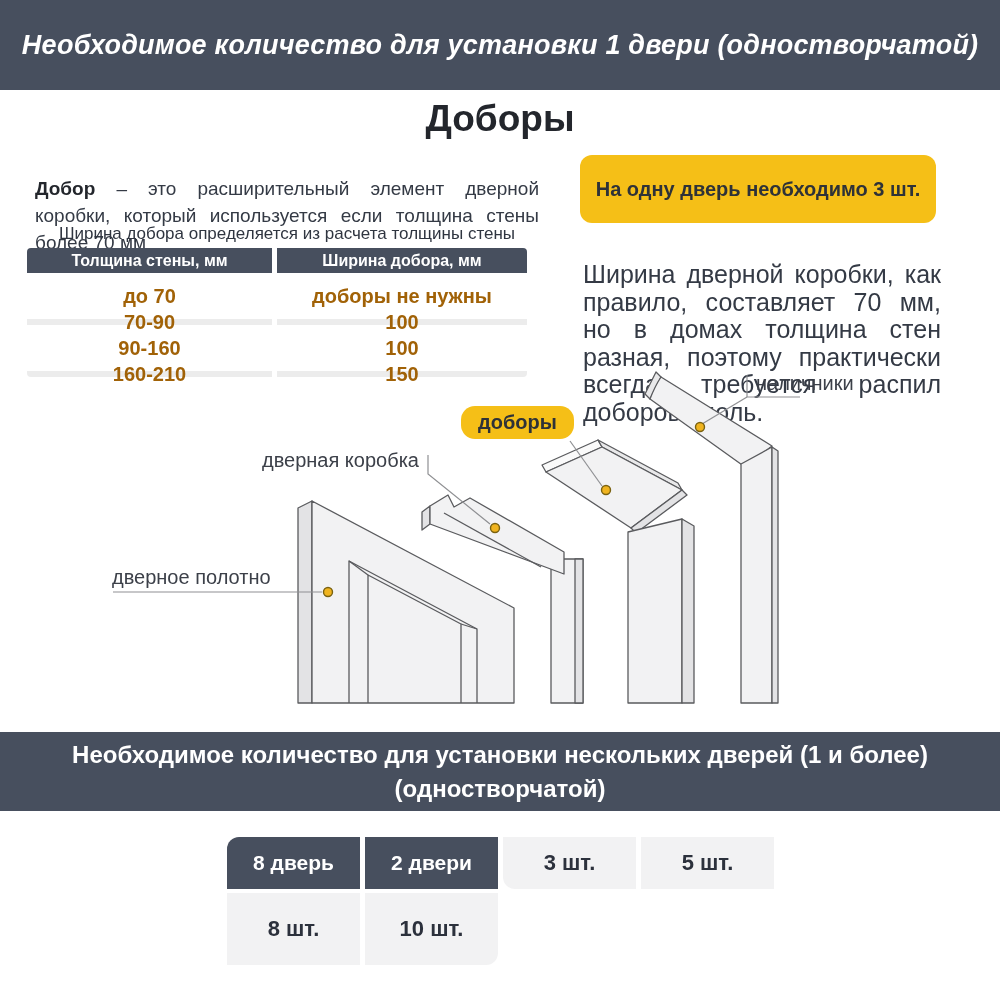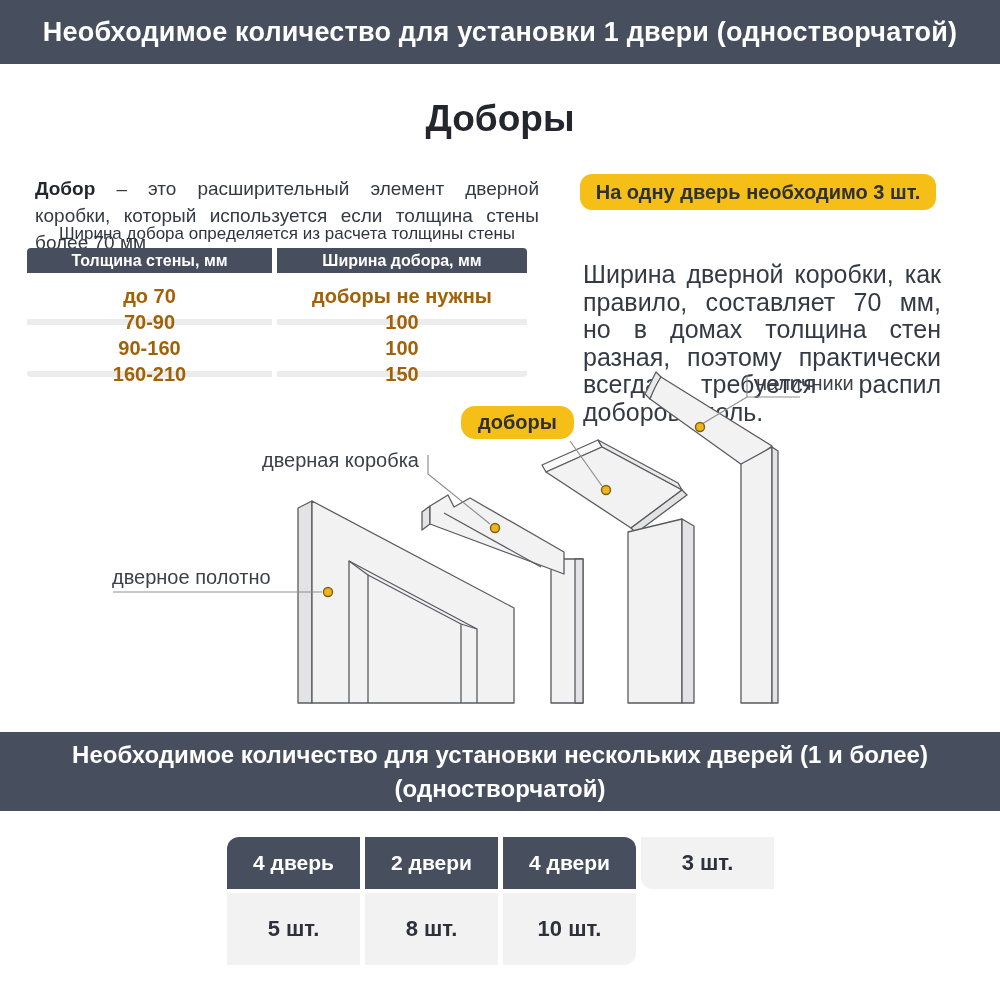--- a/index.html
+++ b/index.html
@@ -6,21 +6,21 @@
   #page{
     position:relative;width:1000px;height:1000px;background:#ffffff;overflow:hidden;
     font-family:"Liberation Sans", sans-serif;color:#343a45;
   }
   
   .banner{
     position:absolute;left:0;width:1000px;background:var(--dark,#474f5e);
     display:flex;flex-direction:column;align-items:center;justify-content:center;
     color:#ffffff;font-weight:bold;text-align:center;
   }
-  #topBanner{top:0;height:64px;font-size:27px;letter-spacing:.2px;}
+  #topBanner{top:0;height:90px;font-size:27px;letter-spacing:.2px;font-style:italic;}
   #bottomBanner{top:732px;height:79px;font-size:24px;line-height:34px;}
   
   #pageTitle{
     position:absolute;top:98px;left:0;width:1000px;text-align:center;
     font-size:37px;font-weight:800;color:#23262c;
   }
   #introText{
     position:absolute;left:35px;top:156px;width:504px;
     font-size:19px;line-height:27px;text-align:justify;color:#343a45;
   }
@@ -41,24 +41,24 @@
   }
   .wth.l{border-radius:4px 0 0 0;} .wth.r{border-radius:0 4px 0 0;}
   .wtd{
     font-size:20px;font-weight:600;color:#a16207;
     display:flex;align-items:center;justify-content:center;background:#ffffff;margin-top:20px;
   }
   .wtd.odd{background:var(--rowgray,#ececec);}
   .wtd.bl{border-radius:0 0 0 4px;} .wtd.br{border-radius:0 0 4px 0;}
   
   #perDoorBadge{
-    position:absolute;left:580px;top:155px;width:356px;height:36px;box-sizing:border-box;
+    position:absolute;left:580px;top:155px;width:356px;height:68px;box-sizing:border-box;
     background:var(--yellow,#f5bf17);border-radius:12px;
     display:flex;align-items:center;justify-content:center;
-    font-size:20px;font-weight:800;color:#2e3238;margin-top:19px;
+    font-size:20px;font-weight:800;color:#2e3238;
   }
   #rightText{
     position:absolute;left:583px;top:236px;width:358px;
     font-size:25px;line-height:27.5px;text-align:justify;color:#343a45;
   }
   
   #diagram{position:absolute;left:0;top:360px;width:1000px;height:358px;}
   #diagram svg{position:absolute;left:0;top:0;}
   .dlabel{
     position:absolute;font-size:20px;color:#3c4049;white-space:nowrap;
@@ -181,22 +181,21 @@
     <span id="labelExt">доборы</span>
     <span id="labelCasing" class="dlabel">наличники</span>
   </div>
 
   <div id="bottomBanner" class="banner">
     <span>Необходимое количество для установки нескольких дверей (1 и более)</span>
     <span>(одностворчатой)</span>
   </div>
 
   <div id="doorsTable">
-      <div class="dth first">4 дверь</div>
+      <div class="dth first">8 дверь</div>
       <div class="dth">2 двери</div>
-      <div class="dth last">4 двери</div>
       <div class="dtd first">3 шт.</div>
       <div class="dtd">5 шт.</div>
       <div class="dtd">8 шт.</div>
       <div class="dtd last">10 шт.</div>
     </div>
 
 </div>
 
 </body></html>

